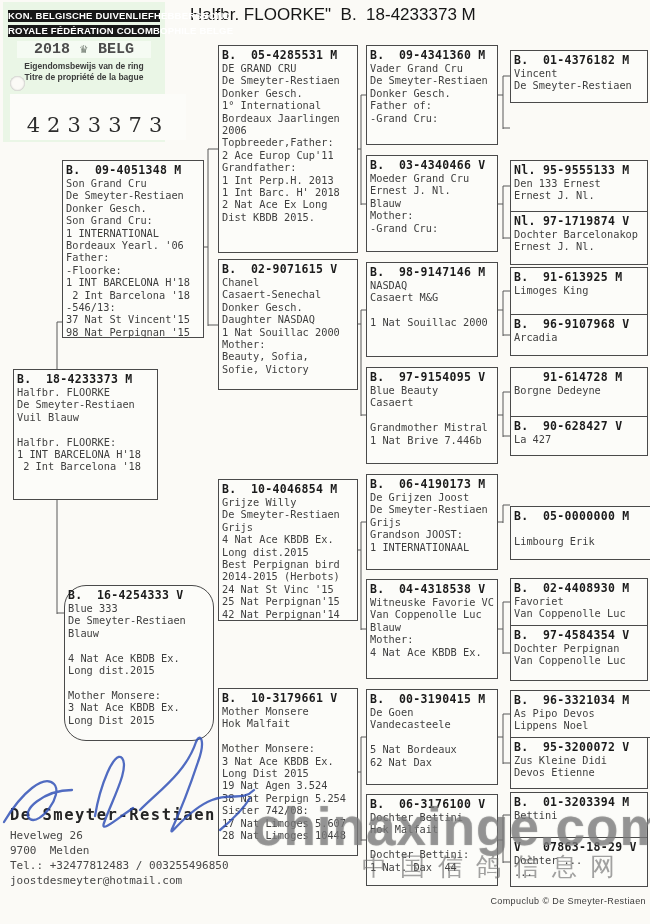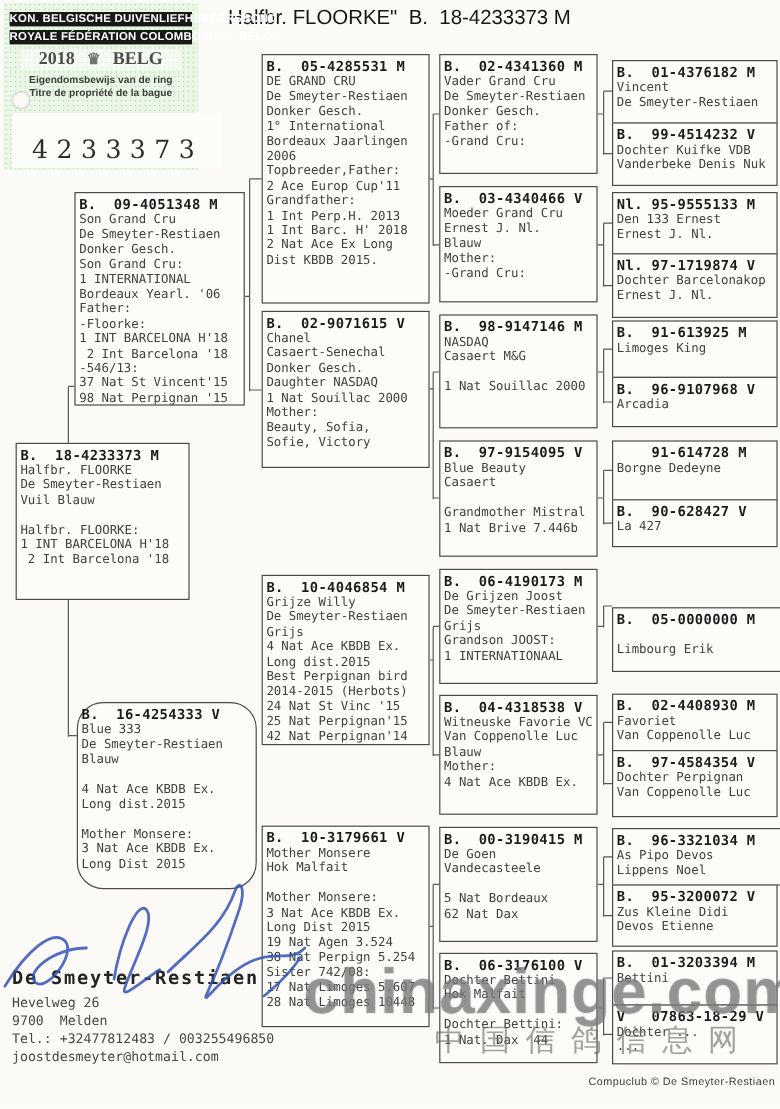--- a/index.html
+++ b/index.html
@@ -18,21 +18,21 @@
   
   .stamp{position:absolute;left:3px;top:2px;width:162px;height:140px;z-index:4;
          background-color:#eaf6e6;
          background-image:radial-gradient(#8fcb8f 22%,rgba(0,0,0,0) 24%);
          background-size:4px 4px;box-sizing:border-box;padding-top:8px;}
   .stamp .bar{margin:0 5px 3px 5px;background:#181818;color:#fff;text-align:center;
         font-family:"Liberation Sans",sans-serif;font-weight:bold;font-size:9.5px;
         line-height:12px;letter-spacing:0.2px;white-space:nowrap;}
   .stamp .yearrow{margin:4px 14px 0 14px;background:rgba(255,255,255,0.5);
         display:flex;justify-content:center;align-items:flex-start;gap:10px;
-        font-family:Liberation Serif, serif;font-weight:bold;font-size:15px;color:#4c4c4c;}
+        font-family:Liberation Mono, monospace;font-weight:bold;font-size:15px;color:#4c4c4c;}
   .stamp .crown{font-size:13px;color:#6d776d;}
   .stamp .own{margin-top:3px;text-align:center;font-family:"Liberation Sans",sans-serif;
         font-weight:bold;font-size:8.5px;line-height:10.5px;color:#3c3c3c;}
   .stamp .numplate{position:absolute;left:7px;top:92px;width:176px;height:46px;
         background:#fcfcf9;display:flex;align-items:flex-end;justify-content:center;}
   .stamp .ringnum{font-family:"DejaVu Serif",serif;font-size:21px;letter-spacing:7px;
         color:#2d2d2d;padding-bottom:3px;}
   .holepunch{position:absolute;left:10px;top:76px;width:15px;height:15px;border-radius:50%;
         background:#fbfaf6;box-shadow:inset 0 0 2px #999;z-index:5;}
   
@@ -188,21 +188,21 @@
 3 Nat Ace KBDB Ex.
 Long Dist 2015
 19 Nat Agen 3.524
 38 Nat Perpign 5.254
 Sister 742/08:
 17 Nat Limoges 5.607
 28 Nat Limoges 10448</div>
   </div>
 
   <div class="pbox" style="left:366px;top:45px;width:132px;height:100px;">
-    <div class="ph">B.  02-4341360 M</div>
+    <div class="ph">B.  09-4341360 M</div>
     <div class="pb">Vader Grand Cru
 De Smeyter-Restiaen
 Donker Gesch.
 Father of:
 -Grand Cru:</div>
   </div>
   <div class="pbox" style="left:366px;top:155px;width:132px;height:97px;">
     <div class="ph">B.  03-4340466 V</div>
     <div class="pb">Moeder Grand Cru
 Ernest J. Nl.
@@ -255,25 +255,20 @@
 Hok Malfait
 
 Dochter Bettini:
 1 Nat. Dax  44</div>
   </div>
 
   <div class="pbox" style="left:510px;top:50px;width:138px;height:53px;">
     <div class="ph">B.  01-4376182 M</div>
     <div class="pb">Vincent
 De Smeyter-Restiaen</div>
-  </div>
-  <div class="pbox" style="left:510px;top:102px;width:138px;height:53px;">
-    <div class="ph">B.  99-4514232 V</div>
-    <div class="pb">Dochter Kuifke VDB
-Vanderbeke Denis Nuk</div>
   </div>
   <div class="pbox" style="left:510px;top:160px;width:138px;height:52px;">
     <div class="ph">Nl. 95-9555133 M</div>
     <div class="pb">Den 133 Ernest
 Ernest J. Nl.</div>
   </div>
   <div class="pbox" style="left:510px;top:211px;width:138px;height:54px;">
     <div class="ph">Nl. 97-1719874 V</div>
     <div class="pb">Dochter Barcelonakop
 Ernest J. Nl.</div>

